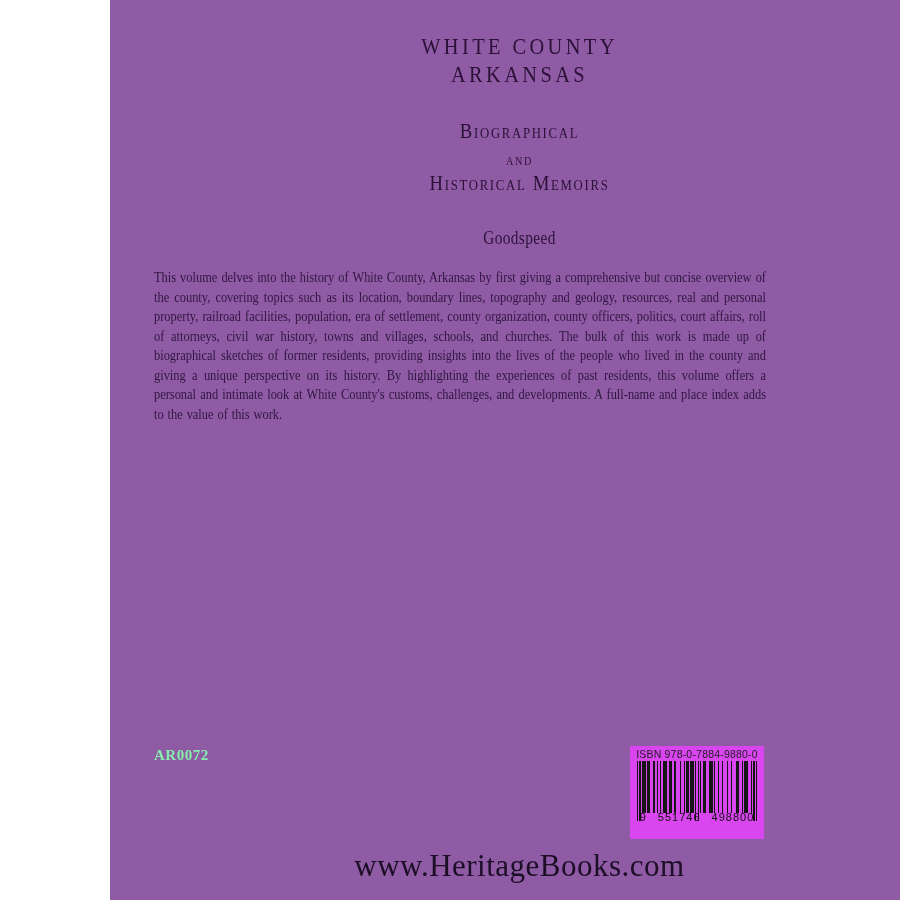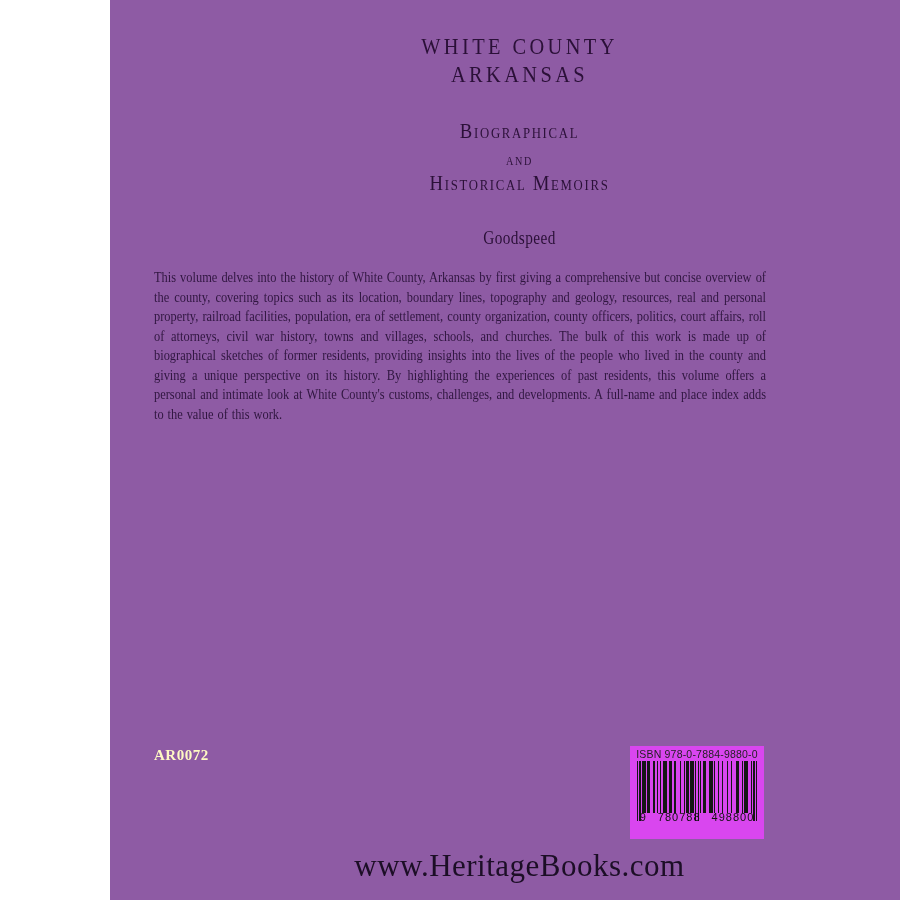--- a/index.html
+++ b/index.html
@@ -48,21 +48,21 @@
     color: #301640;
     word-spacing: 1px;
   }
   .catalog-number {
     position: absolute;
     left: 44px;
     top: 747px;
     font-size: 15px;
     font-weight: bold;
     letter-spacing: 0.5px;
-    color: #fef9c3;
+    color: #86efac;
   }
   .barcode-box {
     position: absolute;
     left: 520px;
     top: 746px;
     width: 134px;
     height: 93px;
     background: #d946ef;
     box-sizing: border-box;
     padding-top: 2px;
@@ -223,19 +223,19 @@
           <span class="module bar"></span>
           <span class="module bar"></span>
           <span class="module"></span>
           <span class="module"></span>
           <span class="module bar"></span>
           <span class="module"></span>
           <span class="module bar guard"></span>
           <span class="module guard"></span>
           <span class="module bar guard"></span>
         </div>
-      <div class="barcode-digits">9 780788 498800</div>
+      <div class="barcode-digits">9 551746 498800</div>
     </div>
 
     <div class="footer-url">www.HeritageBooks.com</div>
 
   </div>
 </div>
 
 </body></html>

